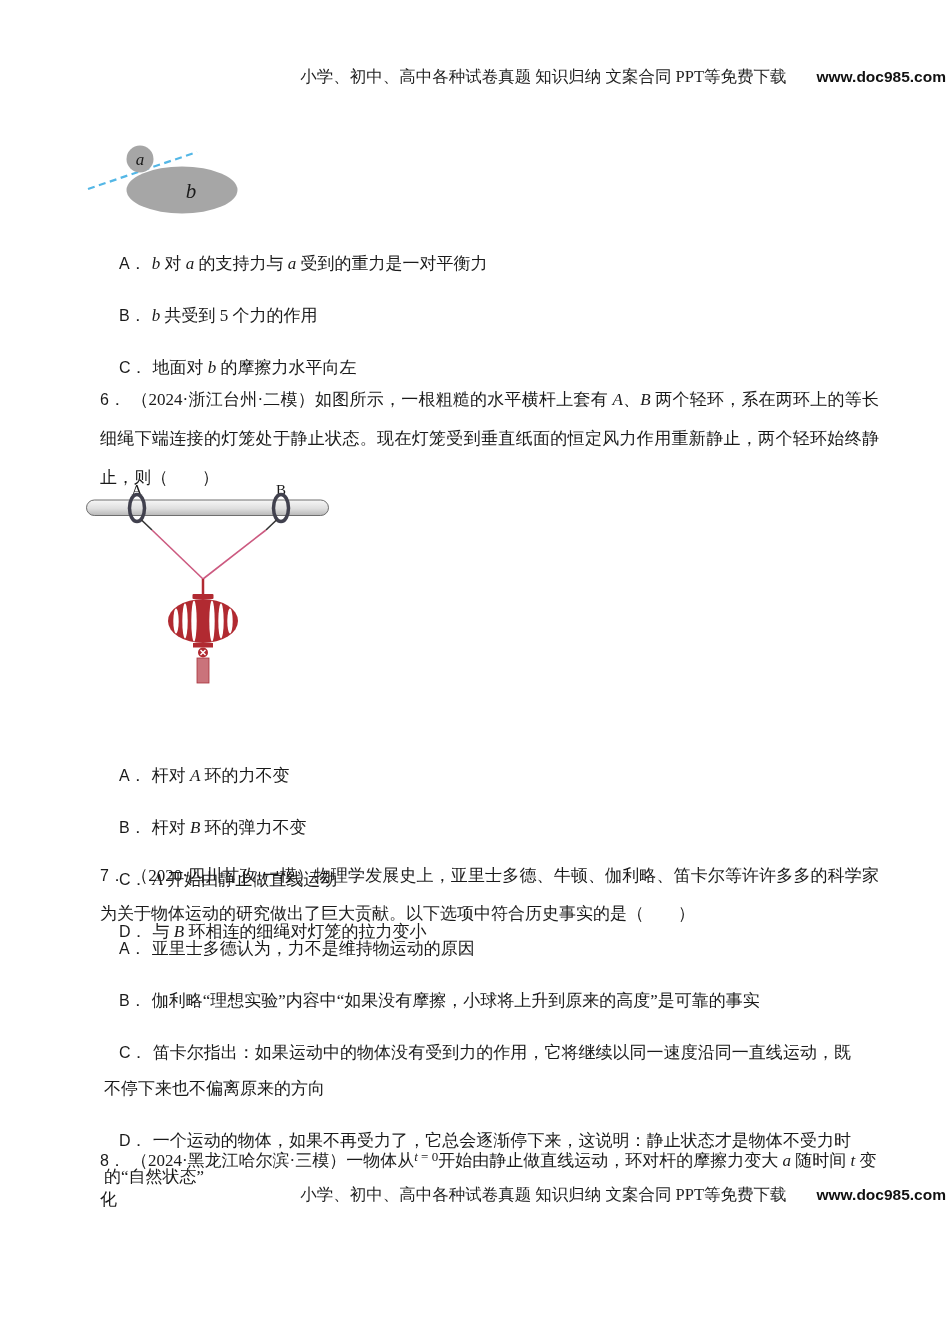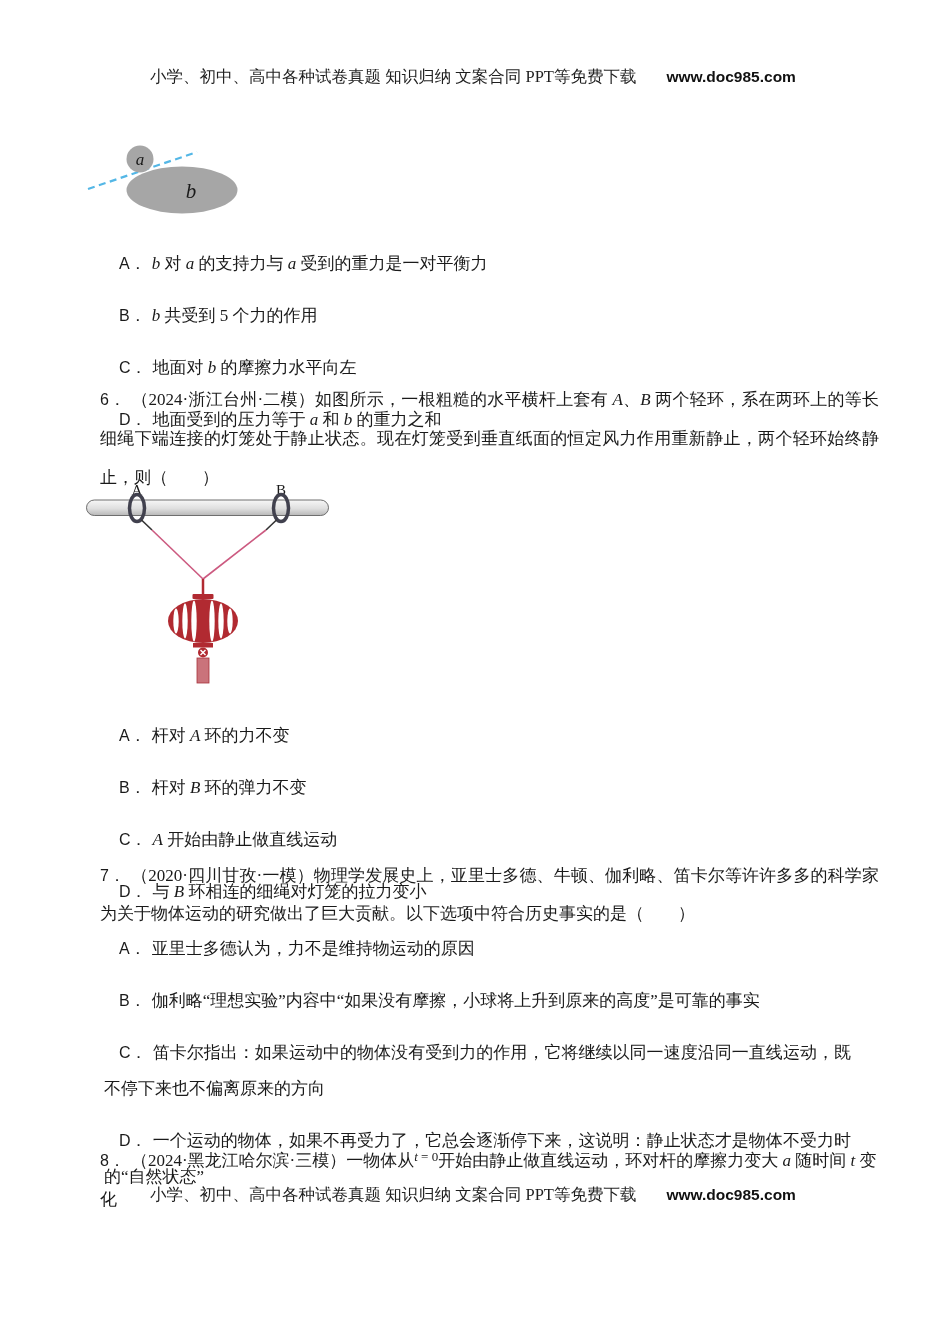--- a/index.html
+++ b/index.html
@@ -2,40 +2,40 @@
 <html><head>
 <meta charset="utf-8">
 <style>
   html,body{margin:0;padding:0;background:#ffffff;}
   .page{
     position:relative;width:950px;height:1344px;background:#ffffff;overflow:hidden;
     font-family:"Liberation Serif","DejaVu Serif",serif;color:#1a1a1a;font-size:17px;
   }
   .abs{position:absolute;}
   .pageheader,.pagefooter{
-    left:0;width:946px;text-align:center;font-size:16.5px;color:#1f1f1f;white-space:nowrap;
+    left:0;width:946px;text-align:right;font-size:16.5px;color:#1f1f1f;white-space:nowrap;
   }
   .pageheader{top:66px;}
   .pagefooter{top:1184px;}
   .site-url{
     font-family:"Liberation Sans","DejaVu Sans",sans-serif;font-weight:bold;
     margin-left:30px;font-size:15.5px;color:#111;
   }
   .stem{
     left:88px;width:779px;margin:12px;text-align:justify;
   }
   .stem-q6{top:368px;line-height:39px;}
   .stem-q7{top:845px;line-height:38px;}
   .stem-q8{top:1130px;line-height:38px;text-align:left;}
   .qnum{
     font-family:"Liberation Sans","DejaVu Sans",sans-serif;font-size:16px;margin-right:6px;
   }
   .options{left:88px;width:779px;}
   .options-q5{top:230px;}
-  .options-q6{top:702px;}
+  .options-q6{top:742px;}
   .options-q7{top:915px;}
   .options p{margin:16px;line-height:36px;text-indent:15px;text-align:justify;}
   .opt-label{
     font-family:"Liberation Sans","DejaVu Sans",sans-serif;font-size:16px;margin-right:6px;
   }
   .var{font-style:italic;font-family:"Liberation Serif","DejaVu Serif",serif;}
   .formula{font-size:13px;position:relative;top:-5px;}
   .fig-stones{top:134px;left:85px;}
   .fig-lantern{top:484px;left:85px;}
   svg text{font-family:"Liberation Serif","DejaVu Serif",serif;fill:#1a1a1a;}
@@ -57,21 +57,20 @@
       <circle cx="55" cy="25" r="13.5" stroke-width="1.8" fill="#a6a6a6"></circle>
       <text x="55" y="31" font-size="17" text-anchor="middle" class="lbl-italic">a</text>
       <text x="106" y="64" font-size="21" text-anchor="middle" class="lbl-italic">b</text>
     </svg>
   </div>
 
   <div class="abs options options-q5">
     <p><span class="opt-label">A．</span><span><span class="var">b</span><span> 对 </span><span class="var">a</span><span> 的支持力与 </span><span class="var">a</span><span> 受到的重力是一对平衡力</span></span></p>
     <p><span class="opt-label">B．</span><span><span class="var">b</span><span> 共受到 5 个力的作用</span></span></p>
     <p><span class="opt-label">C．</span><span><span>地面对 </span><span class="var">b</span><span> 的摩擦力水平向左</span></span></p>
-    <p><span class="opt-label">D．</span><span><span>地面受到的压力等于 </span><span class="var">a</span><span> 和 </span><span class="var">b</span><span> 的重力之和</span></span></p>
   </div>
 
   <p class="abs stem stem-q6">
     <span class="qnum">6．</span><span><span>（2024·浙江台州·二模）如图所示，一根粗糙的水平横杆上套有 </span><span class="var">A</span><span>、</span><span class="var">B</span><span> 两个轻环，系在两环上的等长细绳下端连接的灯笼处于静止状态。现在灯笼受到垂直纸面的恒定风力作用重新静止，两个轻环始终静止，则（　　）</span></span>
   </p>
 
   <div class="abs fig-lantern">
     <svg width="248" height="212" viewBox="0 0 248 212">
       <defs>
         <linearGradient id="rodg" x1="0" y1="0" x2="0" y2="1">

